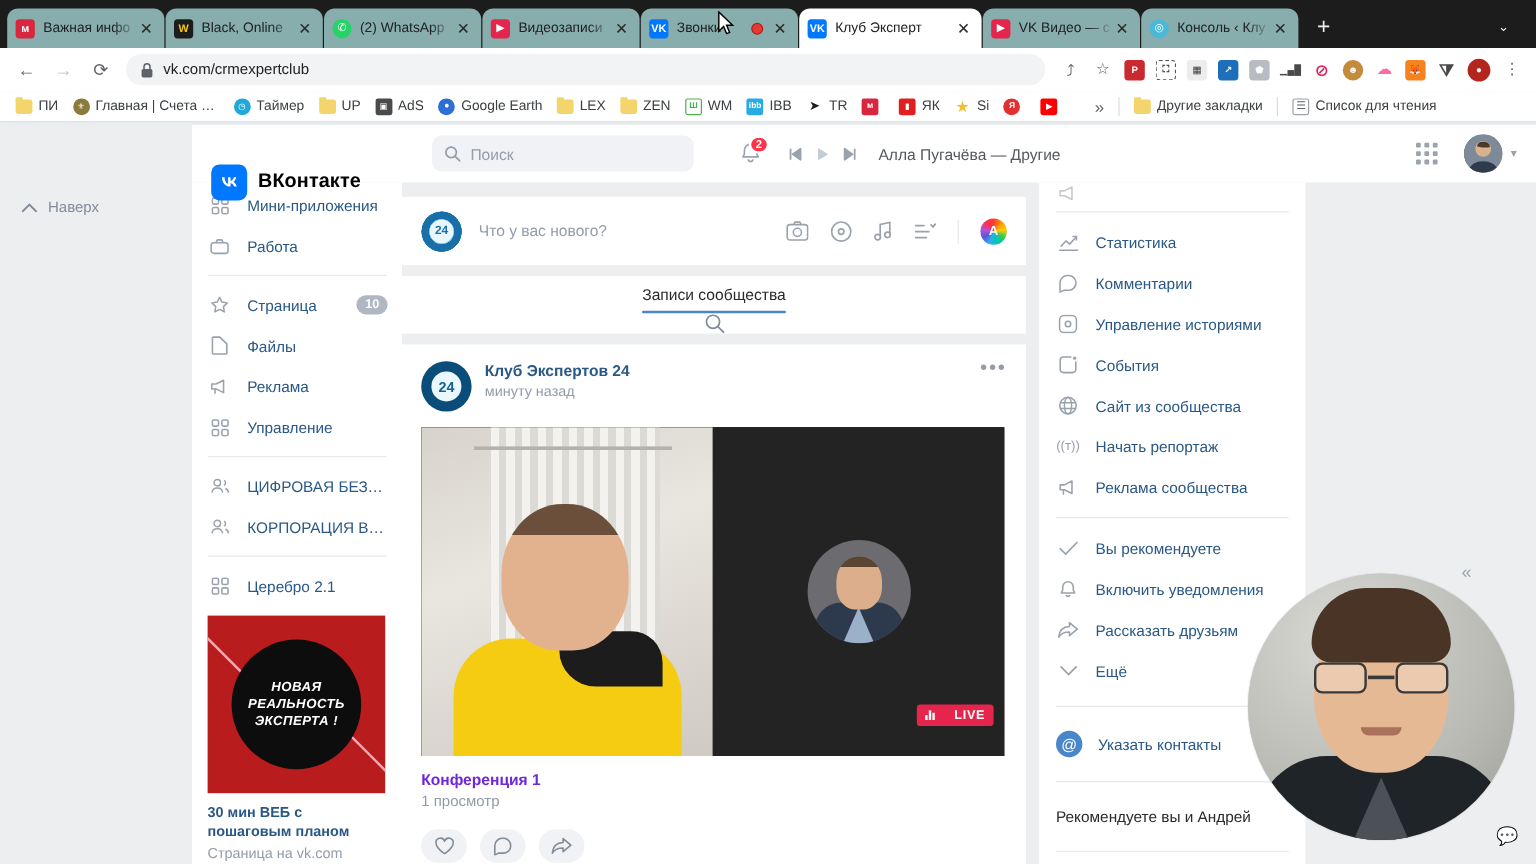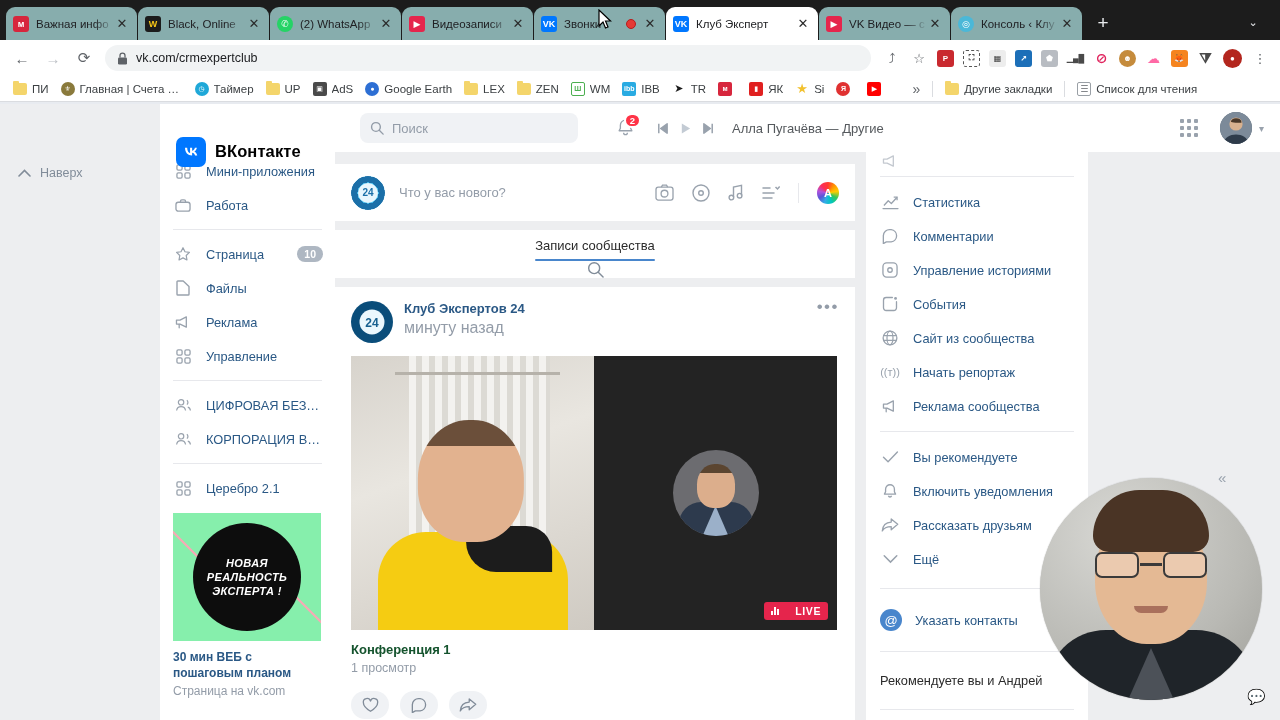--- a/index.html
+++ b/index.html
@@ -245,21 +245,21 @@
   .nav-item .ico { width: 20px; display:flex; align-items:center; justify-content:center; flex-shrink:0; color:#99a2ad; }
   .nav-item .lbl { flex: 1; overflow: hidden; text-overflow: ellipsis; }
   .nav-badge {
     background: #aeb7c2; color: #fff; font-size: 10.5px; font-weight: bold;
     border-radius: 11px; padding: 2px 7px; min-width: 22px; text-align: center;
   }
   .nav-sep { height: 1px; background: #e7e8ec; margin: 7px 13px; }
 
   .ad-block { padding: 8px 13px 0 13px; }
   .ad-img {
-    width: 148px; height: 128px; background: #86efac;
+    width: 148px; height: 148px; background: #b91c1c;
     position: relative; overflow: hidden;
   }
   .ad-img .diag1, .ad-img .diag2 {
     position: absolute; width: 2px; height: 140px; background: #f9a8b5;
     transform: rotate(-45deg);
   }
   .ad-img .diag1 { top: -28px; left: 22px; }
   .ad-img .diag2 { bottom: -28px; right: 22px; }
   .ad-circle {
     position: absolute; top: 50%; left: 50%;
@@ -338,21 +338,21 @@
   }
   .post-ava::after {
     content: '24'; position: absolute; top: 50%; left: 50%;
     transform: translate(-50%,-50%);
     width: 25px; height: 25px; border-radius: 50%;
     background: #eaf7fd; color: #17608f;
     font-size: 12px; font-weight: bold;
     display: flex; align-items: center; justify-content: center;
   }
   .post-name { font-size: 13px; font-weight: bold; color: #2a5885; }
-  .post-time { font-size: 16px; color: #939ca8; margin-top: 3px; }
+  .post-time { font-size: 12px; color: #939ca8; margin-top: 3px; }
   .post-dots { margin-left: auto; color: #939ca8; font-size: 17px; letter-spacing: 1.5px; line-height: .7; }
 
   .video-wrap {
     margin: 13px 0 0 0;
     width: 486px; height: 274px;
     position: relative; overflow: hidden; background: #000;
     display: flex;
   }
   .vid-left { width: 50%; height: 100%; position: relative; overflow:hidden;
     background: linear-gradient(160deg,#d7d3cc 0%, #e9e6e0 40%, #cfcac2 100%); }
@@ -393,33 +393,33 @@
   }
   .vra-body {
     position:absolute; bottom:0; left:50%; transform:translateX(-50%);
     width: 74px; height: 34px; border-radius: 22px 22px 0 0; background:#2d3a4d;
   }
   .vra-shirt {
     position:absolute; bottom:0; left:50%; transform:translateX(-50%);
     width: 26px; height: 30px; background:#9bb0c9; clip-path: polygon(50% 0,100% 100%,0 100%);
   }
   .live-badge {
-    position: absolute; right: 9px; bottom: 10px;
+    position: absolute; right: 9px; bottom: 25px;
     background: #e5254c; color: #fff;
     font-size: 10.5px; font-weight: bold; letter-spacing: .6px;
     padding: 3px 7px; border-radius: 3px;
     display: flex; align-items: center; gap: 16px;
   }
   .live-bars { display: flex; align-items: flex-end; gap: 1px; height: 8px; }
   .live-bars i { width: 2px; background: #fff; display:block; }
   .live-bars i:nth-child(1){height:4px}
   .live-bars i:nth-child(2){height:8px}
   .live-bars i:nth-child(3){height:6px}
 
-  .vid-title { font-size: 13px; font-weight: bold; color: #14532d; margin-top: 12px; }
+  .vid-title { font-size: 13px; font-weight: bold; color: #6d28d9; margin-top: 12px; }
   .vid-views { font-size: 12.5px; color: #939ca8; margin-top: 4px; }
   .post-actions { display: flex; gap: 11px; margin-top: 16px; padding-bottom: 4px; }
   .pa-btn {
     width: 38px; height: 28px; border-radius: 14px;
     background: #f0f2f5; color: #818c99;
     display: flex; align-items: center; justify-content: center;
   }
 
   
   .rightcol {

